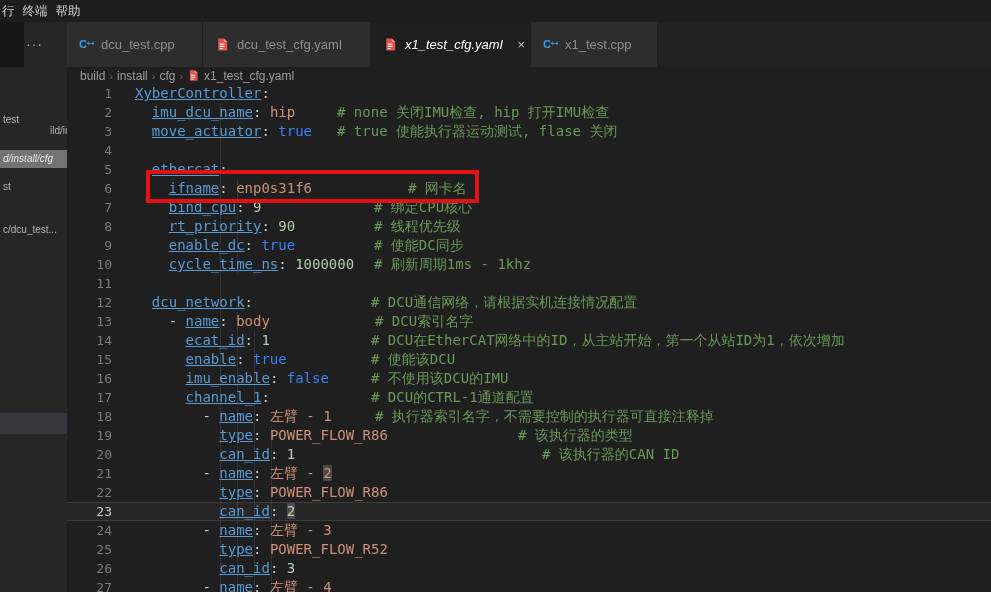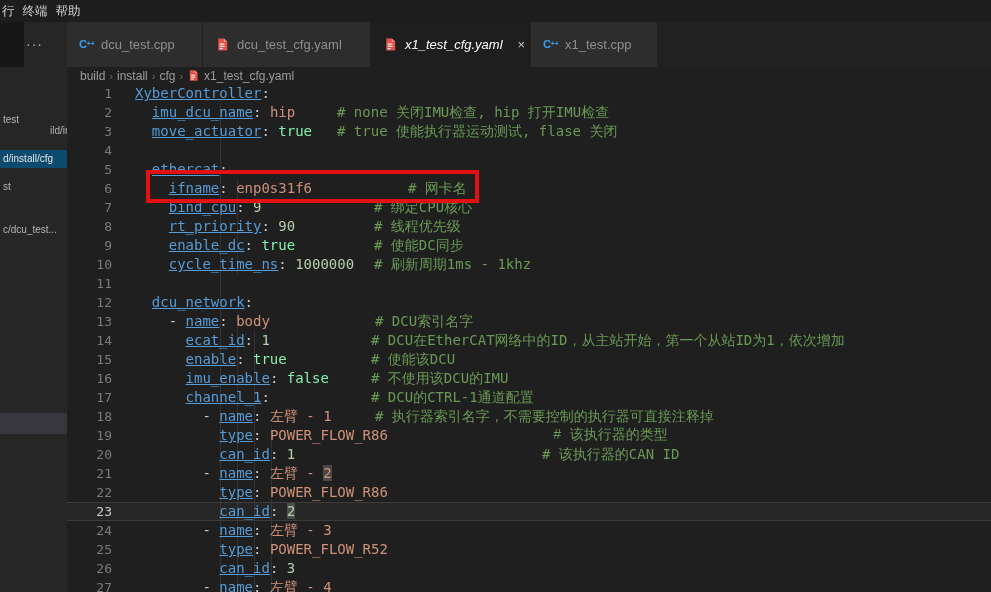--- a/index.html
+++ b/index.html
@@ -13,22 +13,22 @@
   #titlebar .menu-item:first-child{margin-left:2px;}
 
   
   #sidebar{position:absolute;left:0;top:22px;width:67px;height:570px;background:#262627;
            border-right:1px solid #1b1b1c;overflow:hidden;}
   #sidebar .dark-block{position:absolute;left:0;top:0;width:24px;height:45px;background:#171718;}
   #sidebar .overflow-btn{position:absolute;left:26px;top:14px;font-size:14px;letter-spacing:1px;
            color:#8fb0cc;}
   .side-item{position:absolute;left:3px;height:18px;line-height:18px;font-size:10px;color:#b4b4b4;
              white-space:nowrap;}
-  .side-item.selected{left:0;padding-left:3px;width:67px;background:#0c4a6e;color:#e4e4e4;
-             }
+  .side-item.selected{left:0;padding-left:3px;width:67px;background:#737373;color:#e4e4e4;
+             font-style:italic;}
   .side-band{position:absolute;left:0;width:67px;height:21px;background:#37373d;}
 
   
   #main{position:absolute;left:67px;top:22px;width:924px;height:570px;}
 
   
   #tabstrip{position:absolute;left:0;top:0;width:924px;height:45px;background:#212122;
             display:flex;align-items:stretch;}
   .tab{box-sizing:border-box;height:45px;display:flex;align-items:center;gap:7px;
        padding:0 12px;background:#2d2d2e;border-right:1px solid #1f1f1f;font-size:13px;
@@ -51,21 +51,21 @@
   .guide{position:absolute;width:1px;background:#333336;z-index:0;}
   #cursorline{position:absolute;left:0;top:418px;width:924px;height:19px;box-sizing:border-box;
         background:rgba(255,255,255,0.035);border-top:1px solid #3c3c3c;
         border-bottom:1px solid #3c3c3c;z-index:0;}
   .row{position:relative;height:19px;white-space:pre;z-index:1;}
   .gutter{position:absolute;left:0;top:0;width:45px;text-align:right;color:#7b7b7b;
           font-size:13px;}
   .row.current .gutter{color:#cccccc;}
   .content{position:absolute;left:68px;top:0;right:0;height:19px;}
   .tok-k{color:#569cd6;text-decoration:underline;} .tok-p{color:#c8c8c8;} .tok-s{color:#ce9178;}
-  .tok-n{color:#b5cea8;} .tok-b{color:#86efac;} .tok-w{color:#ccc;}
+  .tok-n{color:#b5cea8;} .tok-b{color:#3b82f6;} .tok-w{color:#ccc;}
   .tok-S{color:#ce9178;background:rgba(125,125,125,0.45);}
   .tok-N{color:#b5cea8;background:rgba(125,125,125,0.45);}
   .cmt{position:absolute;top:0;color:#6a9955;white-space:pre;}
 
   
   #redbox{position:absolute;left:79px;top:86px;width:333px;height:33px;box-sizing:border-box;
           border:4px solid #e31111;z-index:5;}
 </style>
 </head>
 <body>
@@ -161,28 +161,28 @@
           <div class="row"><span class="gutter">2</span><span class="content"><span class="tok-w">  </span><span class="tok-k">imu_dcu_name</span><span class="tok-p">: </span><span class="tok-s">hip</span><span class="cmt" style="left: 202px;"># none 关闭IMU检查, hip 打开IMU检查</span></span></div>
           <div class="row"><span class="gutter">3</span><span class="content"><span class="tok-w">  </span><span class="tok-k">move_actuator</span><span class="tok-p">: </span><span class="tok-b">true</span><span class="cmt" style="left: 202px;"># true 使能执行器运动测试, flase 关闭</span></span></div>
           <div class="row"><span class="gutter">4</span><span class="content"></span></div>
           <div class="row"><span class="gutter">5</span><span class="content"><span class="tok-w">  </span><span class="tok-k">ethercat</span><span class="tok-p">:</span></span></div>
           <div class="row"><span class="gutter">6</span><span class="content"><span class="tok-w">    </span><span class="tok-k">ifname</span><span class="tok-p">: </span><span class="tok-s">enp0s31f6</span><span class="cmt" style="left: 273px;"># 网卡名</span></span></div>
           <div class="row"><span class="gutter">7</span><span class="content"><span class="tok-w">    </span><span class="tok-k">bind_cpu</span><span class="tok-p">: </span><span class="tok-n">9</span><span class="cmt" style="left: 239px;"># 绑定CPU核心</span></span></div>
           <div class="row"><span class="gutter">8</span><span class="content"><span class="tok-w">    </span><span class="tok-k">rt_priority</span><span class="tok-p">: </span><span class="tok-n">90</span><span class="cmt" style="left: 239px;"># 线程优先级</span></span></div>
           <div class="row"><span class="gutter">9</span><span class="content"><span class="tok-w">    </span><span class="tok-k">enable_dc</span><span class="tok-p">: </span><span class="tok-b">true</span><span class="cmt" style="left: 239px;"># 使能DC同步</span></span></div>
           <div class="row"><span class="gutter">10</span><span class="content"><span class="tok-w">    </span><span class="tok-k">cycle_time_ns</span><span class="tok-p">: </span><span class="tok-n">1000000</span><span class="cmt" style="left: 239px;"># 刷新周期1ms - 1khz</span></span></div>
           <div class="row"><span class="gutter">11</span><span class="content"></span></div>
-          <div class="row"><span class="gutter">12</span><span class="content"><span class="tok-w">  </span><span class="tok-k">dcu_network</span><span class="tok-p">:</span></span></div>
+          <div class="row"><span class="gutter">12</span><span class="content"><span class="tok-w">  </span><span class="tok-k">dcu_network</span><span class="tok-p">:</span><span class="cmt" style="left: 236px;"># DCU通信网络，请根据实机连接情况配置</span></span></div>
           <div class="row"><span class="gutter">13</span><span class="content"><span class="tok-w">    </span><span class="tok-p">- </span><span class="tok-k">name</span><span class="tok-p">: </span><span class="tok-s">body</span><span class="cmt" style="left: 240px;"># DCU索引名字</span></span></div>
           <div class="row"><span class="gutter">14</span><span class="content"><span class="tok-w">      </span><span class="tok-k">ecat_id</span><span class="tok-p">: </span><span class="tok-n">1</span><span class="cmt" style="left: 236px;"># DCU在EtherCAT网络中的ID，从主站开始，第一个从站ID为1，依次增加</span></span></div>
           <div class="row"><span class="gutter">15</span><span class="content"><span class="tok-w">      </span><span class="tok-k">enable</span><span class="tok-p">: </span><span class="tok-b">true</span><span class="cmt" style="left: 224px; margin-left: 12px;"># 使能该DCU</span></span></div>
           <div class="row"><span class="gutter">16</span><span class="content"><span class="tok-w">      </span><span class="tok-k">imu_enable</span><span class="tok-p">: </span><span class="tok-b">false</span><span class="cmt" style="left: 236px;"># 不使用该DCU的IMU</span></span></div>
           <div class="row"><span class="gutter">17</span><span class="content"><span class="tok-w">      </span><span class="tok-k">channel_1</span><span class="tok-p">:</span><span class="cmt" style="left: 236px;"># DCU的CTRL-1通道配置</span></span></div>
           <div class="row"><span class="gutter">18</span><span class="content"><span class="tok-w">        </span><span class="tok-p">- </span><span class="tok-k">name</span><span class="tok-p">: </span><span class="tok-s">左臂 - 1</span><span class="cmt" style="left: 240px;"># 执行器索引名字，不需要控制的执行器可直接注释掉</span></span></div>
-          <div class="row"><span class="gutter">19</span><span class="content"><span class="tok-w">          </span><span class="tok-k">type</span><span class="tok-p">: </span><span class="tok-s">POWER_FLOW_R86</span><span class="cmt" style="left: 418px; font-family: Liberation Mono, monospace;"># 该执行器的类型</span></span></div>
+          <div class="row"><span class="gutter">19</span><span class="content"><span class="tok-w">          </span><span class="tok-k">type</span><span class="tok-p">: </span><span class="tok-s">POWER_FLOW_R86</span><span class="cmt" style="left: 383px;"># 该执行器的类型</span></span></div>
           <div class="row"><span class="gutter">20</span><span class="content"><span class="tok-w">          </span><span class="tok-k">can_id</span><span class="tok-p">: </span><span class="tok-n">1</span><span class="cmt" style="left: 407px;"># 该执行器的CAN ID</span></span></div>
           <div class="row"><span class="gutter">21</span><span class="content"><span class="tok-w">        </span><span class="tok-p">- </span><span class="tok-k">name</span><span class="tok-p">: </span><span class="tok-s">左臂 - </span><span class="tok-S">2</span></span></div>
           <div class="row"><span class="gutter">22</span><span class="content"><span class="tok-w">          </span><span class="tok-k">type</span><span class="tok-p">: </span><span class="tok-s">POWER_FLOW_R86</span></span></div>
           <div class="row current"><span class="gutter">23</span><span class="content"><span class="tok-w">          </span><span class="tok-k">can_id</span><span class="tok-p">: </span><span class="tok-N">2</span></span></div>
           <div class="row"><span class="gutter">24</span><span class="content"><span class="tok-w">        </span><span class="tok-p">- </span><span class="tok-k">name</span><span class="tok-p">: </span><span class="tok-s">左臂 - 3</span></span></div>
           <div class="row"><span class="gutter">25</span><span class="content"><span class="tok-w">          </span><span class="tok-k">type</span><span class="tok-p">: </span><span class="tok-s">POWER_FLOW_R52</span></span></div>
           <div class="row"><span class="gutter">26</span><span class="content"><span class="tok-w">          </span><span class="tok-k">can_id</span><span class="tok-p">: </span><span class="tok-n">3</span></span></div>
           <div class="row"><span class="gutter">27</span><span class="content"><span class="tok-w">        </span><span class="tok-p">- </span><span class="tok-k">name</span><span class="tok-p">: </span><span class="tok-s">左臂 - 4</span></span></div>
         </div>
       <div id="redbox"></div>

